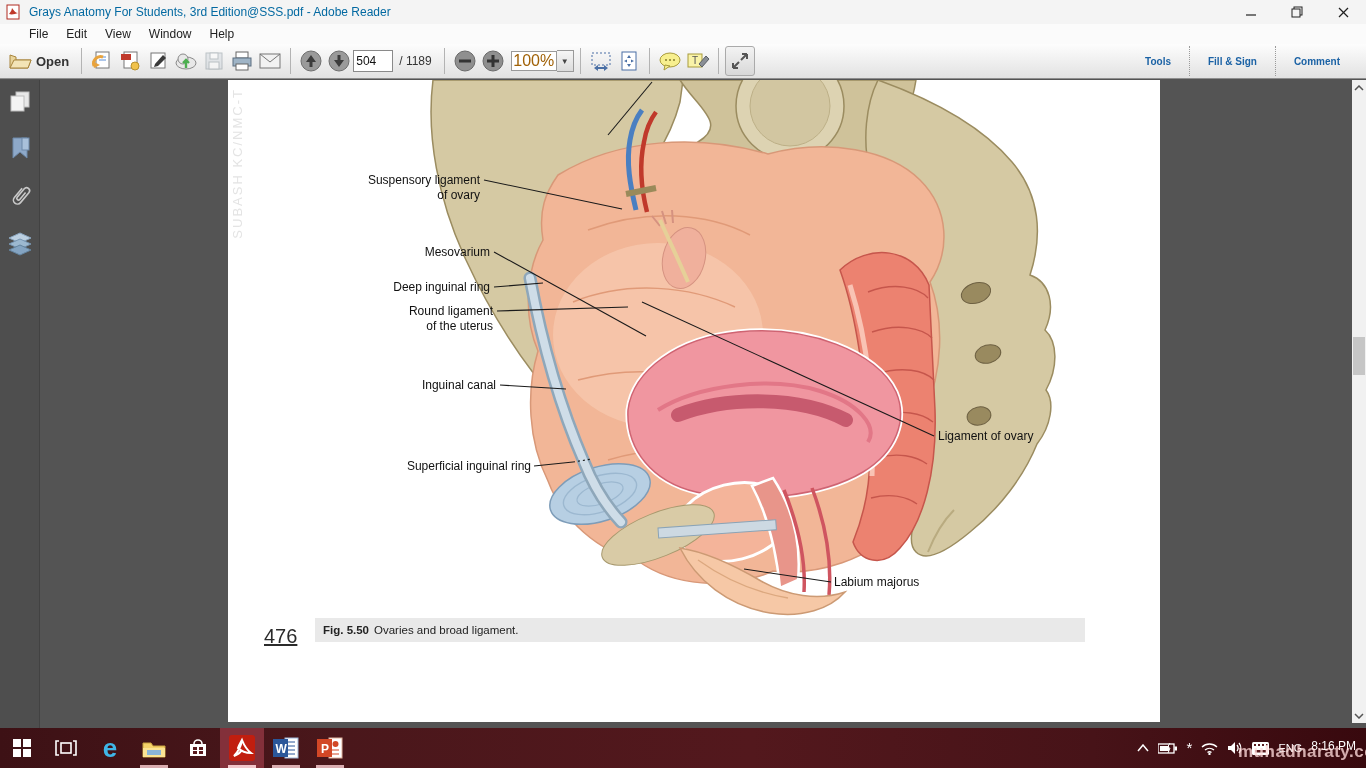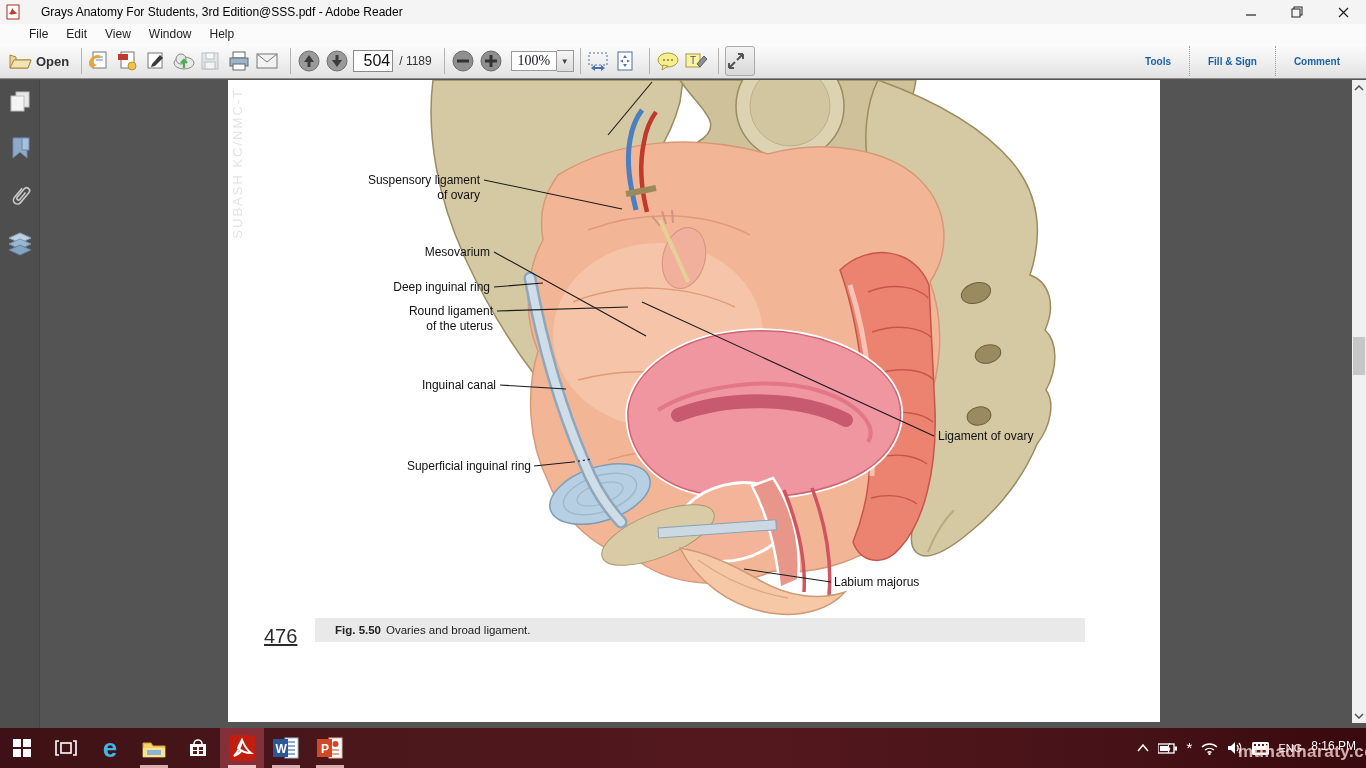--- a/index.html
+++ b/index.html
@@ -1,50 +1,50 @@
 <!DOCTYPE html>
 <html><head>
 <meta charset="utf-8">
 <style>
   html,body{margin:0;padding:0;}
   body{width:1366px;height:768px;position:relative;overflow:hidden;
        font-family:"Liberation Sans",sans-serif;background:#545454;}
   .abs{position:absolute;}
   
   .titlebar{left:0;top:0;width:1366px;height:24px;background:#f4f4f4;display:flex;align-items:center;}
-  .title-text{font-size:12px;color:#000000;margin-left:20px;}
+  .title-text{font-size:12px;color:#0369a1;margin-left:8px;}
   .win-controls{margin-left:auto;display:flex;height:24px;}
   .win-btn{width:46px;height:24px;display:flex;align-items:center;justify-content:center;}
   
   .menubar{left:0;top:24px;width:1366px;height:20px;background:#fbfbfb;display:flex;align-items:center;padding-left:20px;box-sizing:border-box;}
   .menu-item{font-size:12px;color:#222;padding:2px 9px;}
   
   .toolbar{left:0;top:44px;width:1366px;height:35px;background:linear-gradient(#fdfdfd,#e2e2e2);
            border-bottom:1px solid #8e8e8e;display:flex;align-items:center;padding:0 8px;box-sizing:border-box;}
-  .tb-btn{height:28px;min-width:28px;display:flex;align-items:center;border-radius:3px;}
+  .tb-btn{height:28px;min-width:28px;display:flex;align-items:center;justify-content:center;border-radius:3px;}
   .tb-sep{width:1px;height:26px;background:#b3b3b3;margin:0 6px;}
   .open-label{font-size:13px;font-weight:bold;color:#333;margin:0 6px 0 4px;}
-  .page-input{width:34px;height:18px;font-size:16px;text-align:right;border:1px solid #8a8a8a;background:#fff;color:#111;}
+  .page-input{width:34px;height:18px;font-size:12px;text-align:left;border:1px solid #8a8a8a;background:#fff;color:#111;}
   .page-total{font-size:12px;color:#333;margin:0 6px;text-align:center;}
-  .zoom-box{width:44px;height:18px;border:1px solid #9a9a9a;background:#fff;font-size:14px;color:#0f172a;
-            display:flex;align-items:center;justify-content:center;font-family:Liberation Serif, serif;}
+  .zoom-box{width:44px;height:18px;border:1px solid #9a9a9a;background:#fff;font-size:16px;color:#a16207;
+            display:flex;align-items:center;justify-content:center;}
   .zoom-dd{width:16px;height:20px;border:1px solid #9a9a9a;border-left:none;background:linear-gradient(#f6f6f6,#dcdcdc);
            display:flex;align-items:center;justify-content:center;font-size:8px;color:#444;}
   .right-tabs{margin-left:auto;display:flex;align-items:center;height:100%;}
   .rtab{font-size:10px;font-weight:bold;color:#1b62a5;padding:0 18px;}
   .rtab-sep{border-left:1px dotted #9a9a9a;height:30px;}
   
   .mainarea{left:0;top:80px;width:1366px;height:648px;background:#545454;}
   .navpane{left:0;top:80px;width:40px;height:648px;background:#4e4e4e;border-right:1px solid #424242;
            display:flex;flex-direction:column;align-items:center;padding-top:10px;box-sizing:border-box;gap:22px;}
   .page{left:228px;top:80px;width:932px;height:642px;background:#ffffff;}
   .sidewm{left:2px;top:8px;writing-mode:vertical-rl;transform:rotate(180deg);color:#e4e4e4;
           font-size:13px;letter-spacing:2px;user-select:none;}
   .caption-bar{left:87px;top:538px;width:770px;height:24px;background:#e9e9e9;display:flex;align-items:center;
-               padding-left:20px;box-sizing:border-box;font-size:11.5px;color:#222;}
+               padding-left:8px;box-sizing:border-box;font-size:11.5px;color:#222;}
   .caption-bold{font-weight:bold;margin-right:5px;}
   .pagenum{left:36px;top:545px;font-size:20px;color:#2b2b2b;text-decoration:underline;}
   
   .scrollbar{left:1352px;top:80px;width:14px;height:643px;background:#f1f1f1;}
   .sb-arrow{left:0;width:14px;height:15px;display:flex;align-items:center;justify-content:center;}
   .sb-thumb{left:1px;top:257px;width:12px;height:38px;background:#c6c6c6;}
   
   .taskbar{left:0;top:728px;width:1366px;height:40px;
            background:linear-gradient(90deg,#3d1115,#4a171b 25%,#53181d 55%,#471318 80%,#38090e);
            display:flex;align-items:center;}

